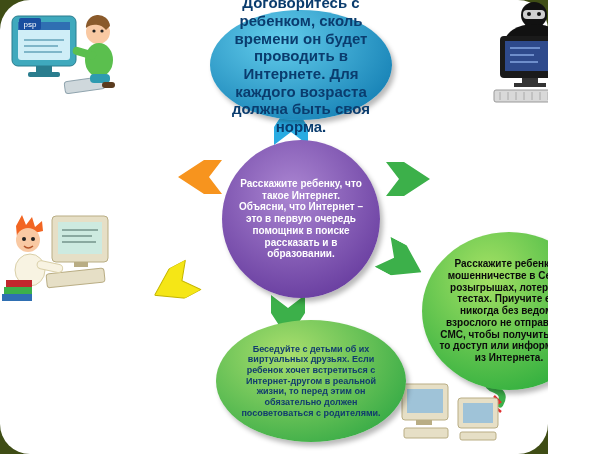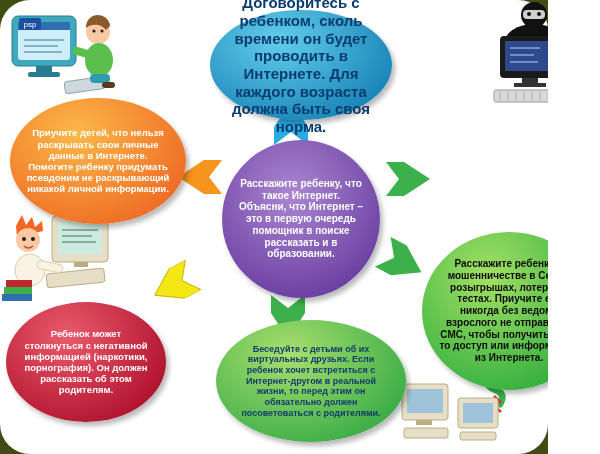--- a/index.html
+++ b/index.html
@@ -128,18 +128,16 @@
     <polygon points="0,0 18,0 44,17 18,34 0,34 13,17" stroke-width="1.5" fill="#3cb04a"></polygon>
   </svg>
   <svg class="arrow a-left-down" viewBox="0 0 44 34">
     <polygon points="0,0 18,0 44,17 18,34 0,34 13,17" stroke="#c4b500" stroke-width="1" fill="#f5e616"></polygon>
   </svg>
   <svg class="arrow a-down" viewBox="0 0 44 34">
     <polygon points="0,0 18,0 44,17 18,34 0,34 13,17" stroke-width="1.5" fill="#3cb04a"></polygon>
   </svg>
 
   <div class="bubble b-top">Договоритесь с ребенком, сколь времени он будет проводить в Интернете. Для каждого возраста должна быть своя норма.</div>
-  <div class="bubble b-left-top">Приучите детей, что нельзя раскрывать свои личные данные в Интернете. Помогите ребенку придумать псевдоним не раскрывающий никакой личной информации.</div>
   <div class="bubble b-right-bottom">Расскажите ребенку о мошенничестве в Сети – розыгрышах, лотереях, тестах. Приучите его никогда без ведома взрослого не отправлять СМС, чтобы получить куда-то доступ или информацию из Интернета.</div>
-  <div class="bubble b-left-bottom">Ребенок может столкнуться с негативной информацией (наркотики, порнография). Он должен рассказать об этом родителям.</div>
   <div class="bubble b-bottom">Беседуйте с детьми об их виртуальных друзьях. Если ребенок хочет встретиться с Интернет-другом в реальной жизни, то перед этим он обязательно должен посоветоваться с родителями.</div>
   <div class="bubble center-circle">Расскажите ребенку, что такое Интернет. Объясни, что Интернет – это в первую очередь помощник в поиске рассказать и в образовании.</div>
 </div>
 
 </body></html>

